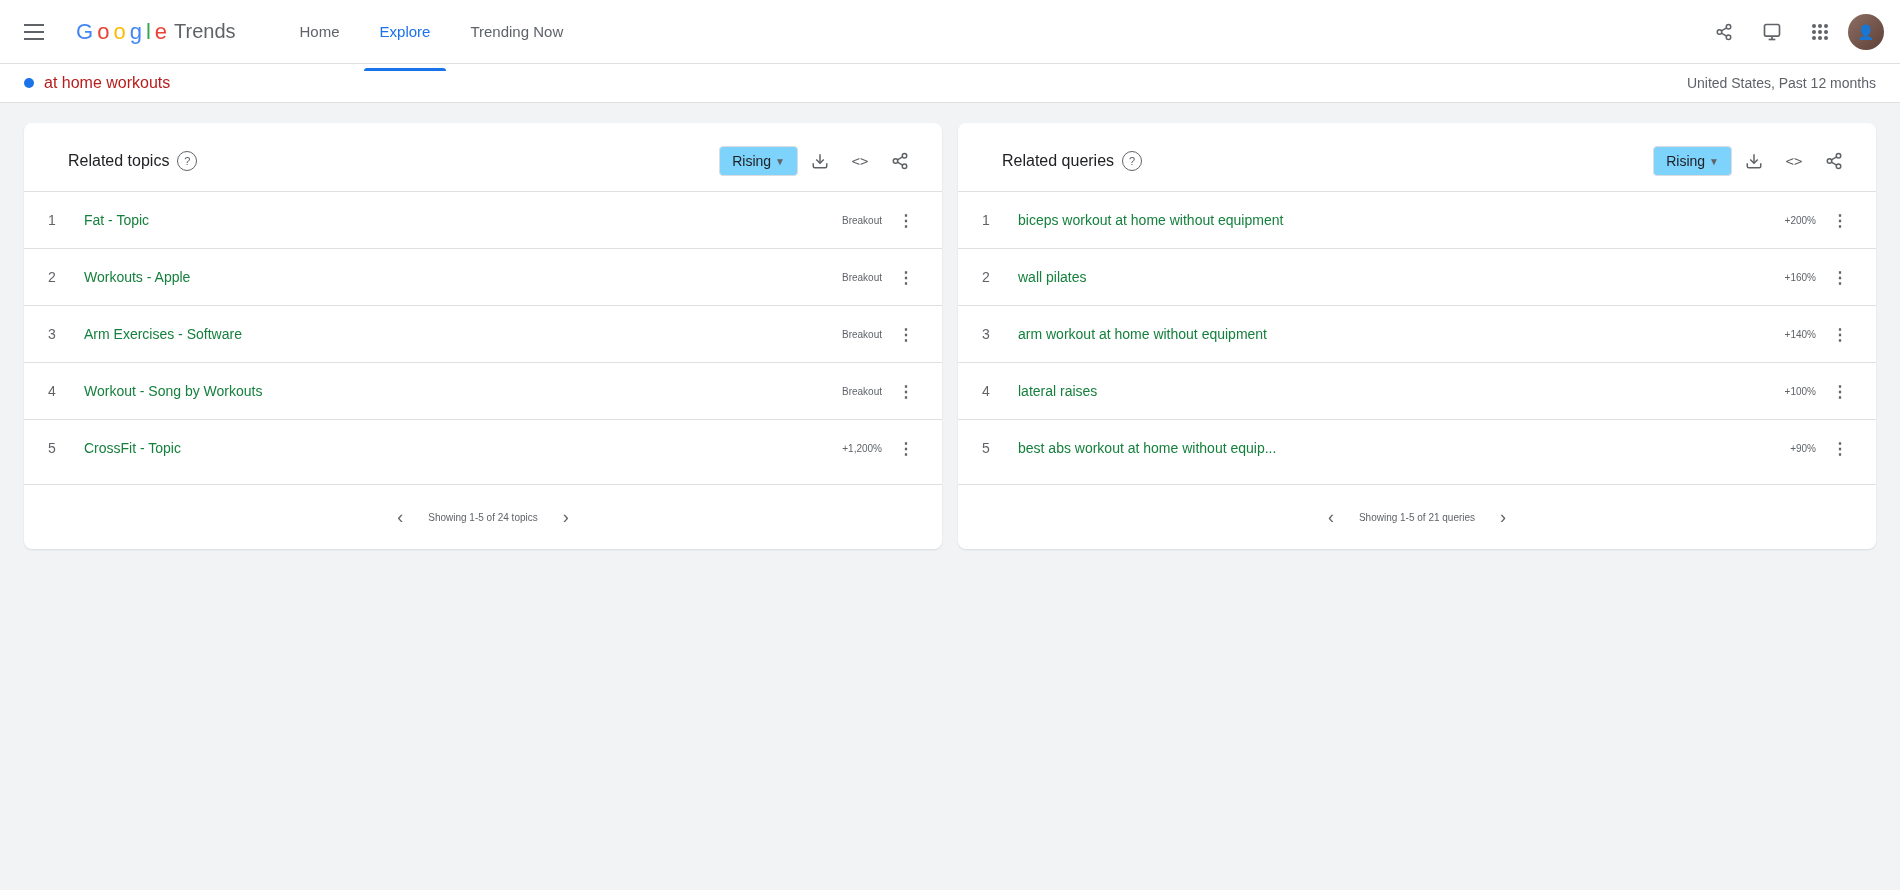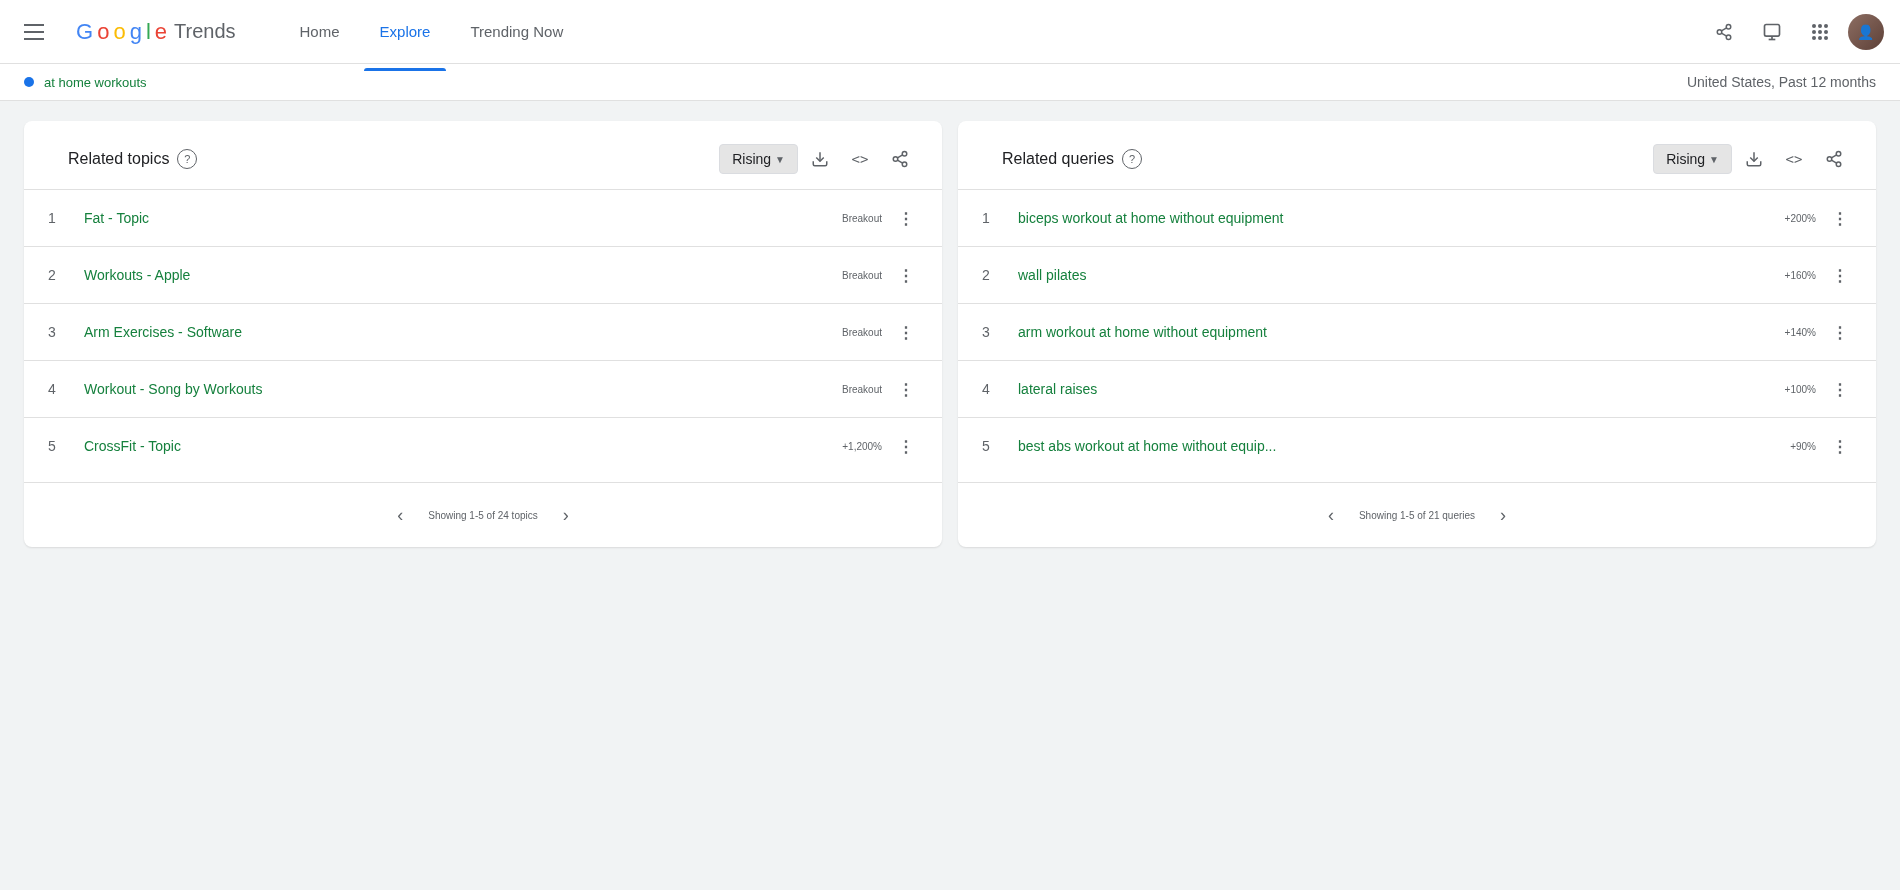--- a/index.html
+++ b/index.html
@@ -130,22 +130,22 @@
       align-items: center;
       gap: 10px;
     }
     .search-dot {
       width: 10px;
       height: 10px;
       border-radius: 50%;
       background: #1a73e8;
     }
     .search-text {
-      font-size: 13px;
-      color: #15803d;
+      font-size: 16px;
+      color: #b91c1c;
     }
     .search-meta {
       font-size: 14px;
       color: #5f6368;
     }
 
     
     .main-content {
       padding: 20px 24px;
       display: flex;
@@ -197,21 +197,21 @@
     }
     .dropdown-btn {
       display: flex;
       align-items: center;
       gap: 4px;
       border: 1px solid #dadce0;
       border-radius: 4px;
       padding: 6px 12px;
       font-size: 14px;
       cursor: pointer;
-      background: #e5e5e5;
+      background: #7dd3fc;
       color: #202124;
       justify-content: space-between;
     }
     .dropdown-arrow {
       font-size: 10px;
       color: #5f6368;
     }
     .action-icon {
       width: 36px;
       height: 36px;

